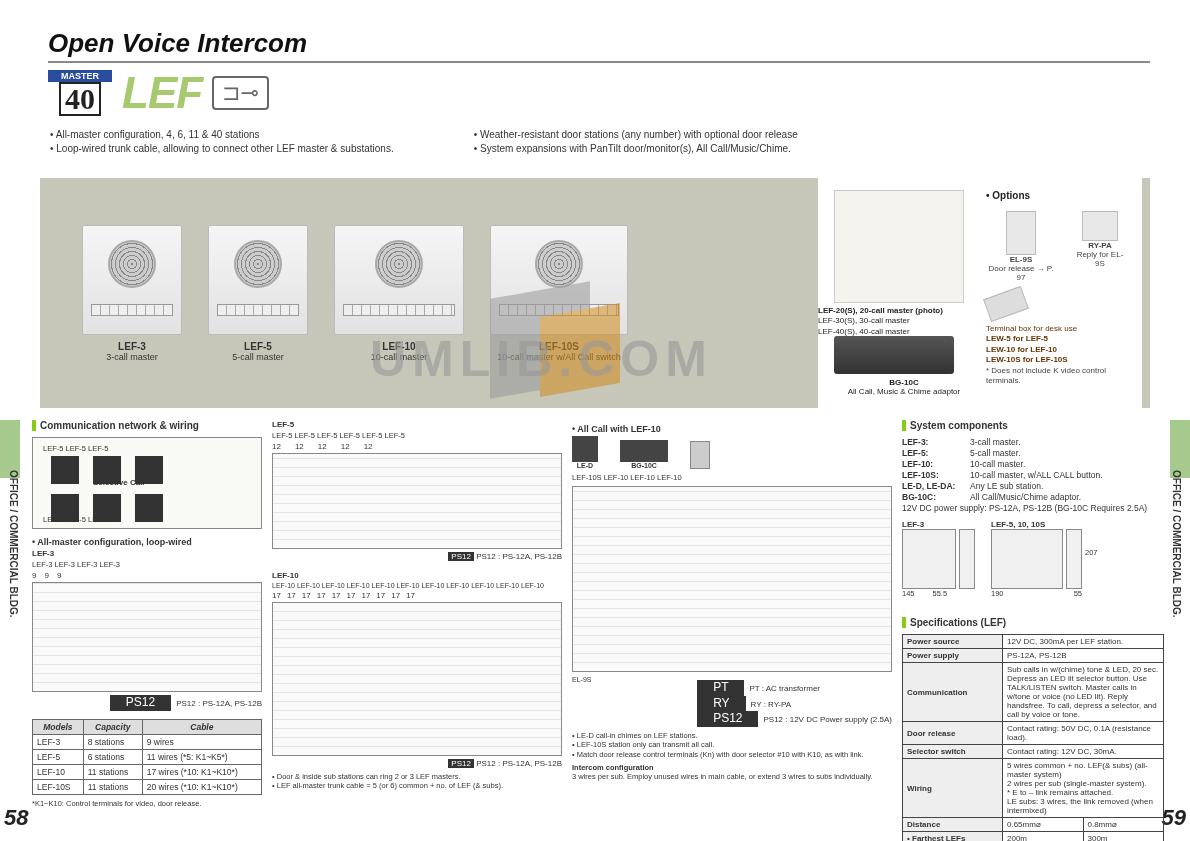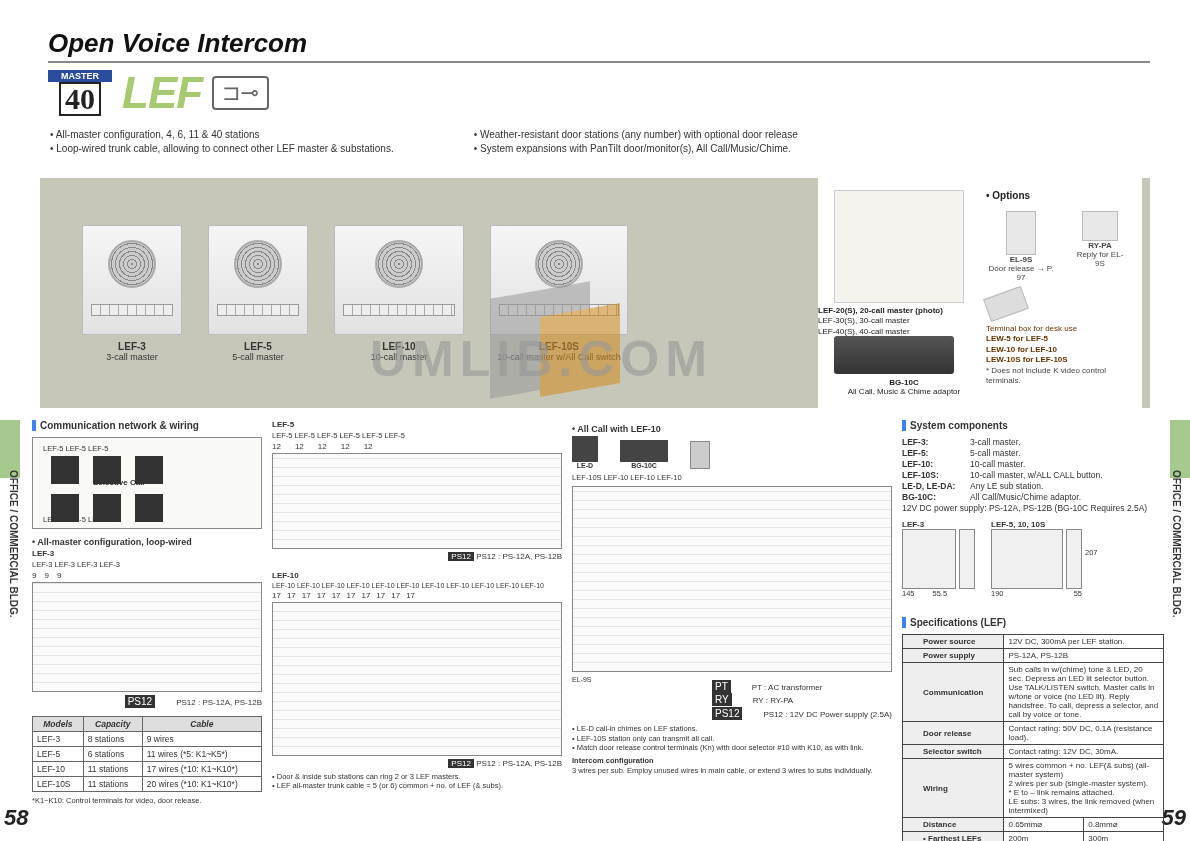--- a/index.html
+++ b/index.html
@@ -203,21 +203,21 @@
     font-style: italic;
     color: #222;
   }
   .page-num.left { left: 4px; text-align: center; }
   .page-num.right { right: 4px; }
 
   .section-h {
     font-size: 10px;
     font-weight: bold;
     color: #333;
-    border-left: 4px solid #3b82f6;
+    border-left: 4px solid #84cc16;
     padding-left: 4px;
     margin-bottom: 6px;
   }
 
   .lower {
     position: absolute;
     top: 420px;
     left: 32px;
     right: 32px;
     bottom: 20px;
@@ -253,21 +253,21 @@
   }
   table.models th { background:#dedede; border:1px solid #666; padding:2px 4px; font-style:italic; }
   table.models td { border:1px solid #666; padding:2px 4px; }
 
   .syscomp { font-size: 8.5px; line-height: 1.3; }
   .syscomp b { display:inline-block; width:68px; }
 
   table.spec {
     width:100%; border-collapse:collapse; font-size:8px; margin-top:4px;
   }
-  table.spec th { border:1px solid #444; background:#eee; padding:2px 20px; text-align:left; font-weight:bold; width:100px; }
+  table.spec th { border:1px solid #444; background:#eee; padding:2px 4px; text-align:left; font-weight:bold; width:100px; }
   table.spec td { border:1px solid #444; padding:2px 4px; vertical-align:top; }
 
   .watermark {
     position:absolute;
     top: 330px;
     left: 370px;
     font-size: 50px;
     color: rgba(150,150,150,0.6);
     font-weight: bold;
     letter-spacing: 6px;
@@ -277,21 +277,21 @@
   .wm-logo {
     position:absolute;
     top:270px; left:490px;
     width:140px; height:140px;
     opacity:0.55; z-index:50;
   }
   .wm-logo .b1 { position:absolute; width:100px; height:100px; background:#999; transform:skewY(-10deg); top:20px; left:0;}
   .wm-logo .b2 { position:absolute; width:80px; height:80px; background:#d28b1e; transform:skewY(-10deg); top:40px; left:50px;}
 
   .legend { font-size:8px; line-height:1.3; margin-top:4px; }
-  .legend .tag { display:inline-block; color:#fff; background:#333; padding:0 3px; margin-right:21px; font-size:10px;}
+  .legend .tag { display:inline-block; color:#fff; background:#333; padding:0 16px; margin-right:5px; font-size:12px;}
   .dim-diag { display:flex; gap:16px; margin:6px 0 10px; }
   .dim-box { border:1px solid #888; background:#f0f0f0; position:relative; font-size:7px; }
 
   .footnote { font-size:7.5px; line-height:1.25; margin-top:4px; }
 </style>
 </head>
 <body>
 <div class="page">
 
   <div class="title-row">

